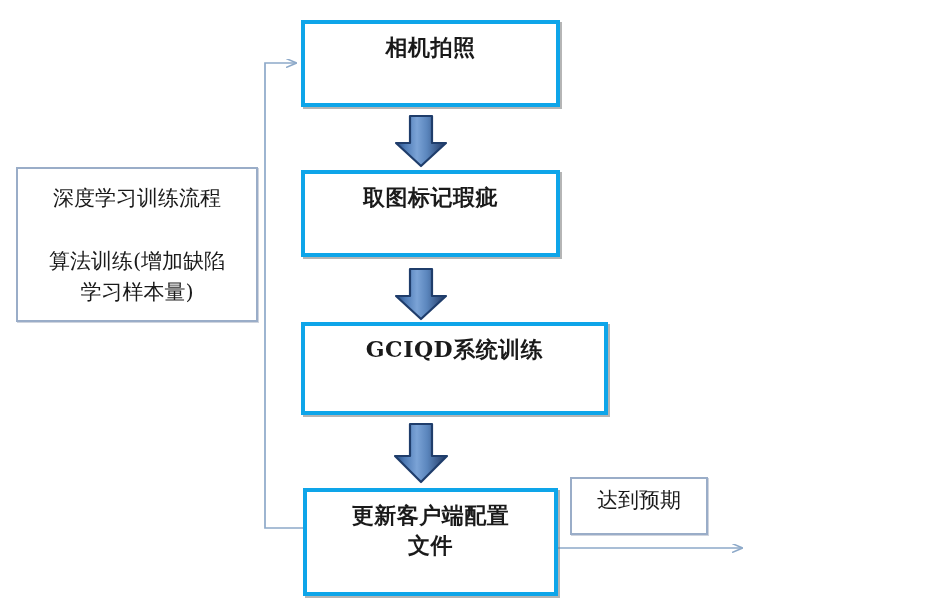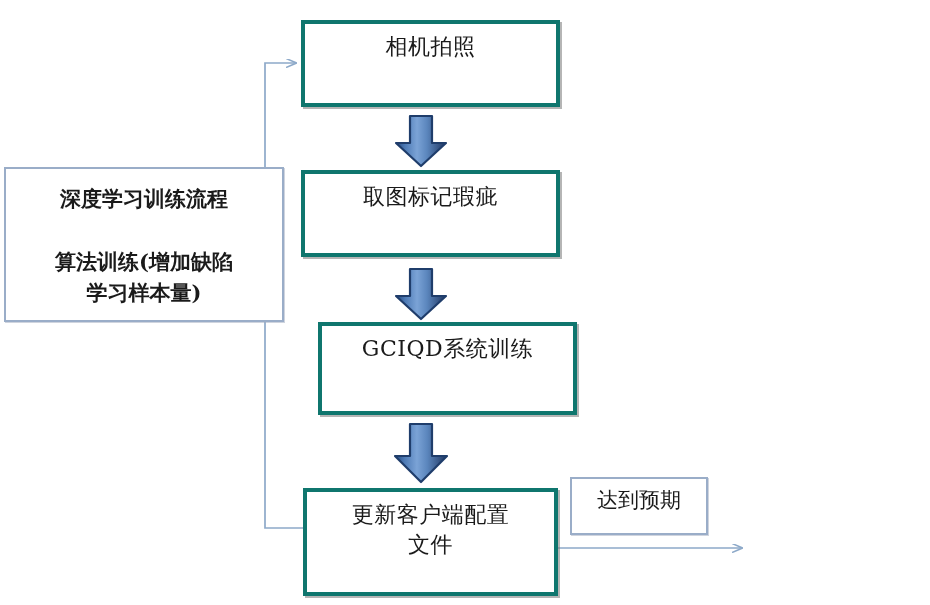--- a/index.html
+++ b/index.html
@@ -15,22 +15,23 @@
     background: #ffffff;
     overflow: hidden;
     font-family: "DejaVu Sans", "Liberation Sans", sans-serif;
   }
 
   
   .proc-box {
     position: absolute;
     box-sizing: border-box;
     background: #ffffff;
-    border: 4px solid #0f766e;
+    border: 4px solid #0ea5e9;
     box-shadow: 2px 2px 0 0 rgba(120,120,120,0.55);
+    font-weight: bold;
   }
   .proc-box .box-text {
     position: absolute;
     left: 0;
     right: 0;
     top: 8px;
     text-align: center;
     color: #1a1a1a;
     font-family: "DejaVu Serif", "Liberation Serif", serif;
     font-size: 22px;
@@ -104,35 +105,35 @@
 
     <g>
       <path d="M303,528 L265,528 L265,63 L296,63" fill="none" stroke="#8da9c9" stroke-width="1.7" marker-end="url(#openArrowHead)"></path>
     </g>
 
     <g>
       <path d="M514,548 L742,548" fill="none" stroke="#8da9c9" stroke-width="1.7" marker-end="url(#openArrowHead)"></path>
     </g>
   </svg>
 
-  <div class="note-box" id="sidebar-note" style="left:4px; top:167px; width:280px; height:155px;font-weight:bold;">
+  <div class="note-box" id="sidebar-note" style="left:16px; top:167px; width:242px; height:155px;">
     <div class="note-line first">深度学习训练流程</div>
     <div class="note-line second">算法训练(增加缺陷
 学习样本量)</div>
   </div>
 
   <div class="proc-box" id="node-capture" style="left:301px; top:20px; width:259px; height:87px;">
     <div class="box-text">相机拍照</div>
   </div>
 
   <div class="proc-box" id="node-mark" style="left:301px; top:170px; width:259px; height:87px;">
     <div class="box-text">取图标记瑕疵</div>
   </div>
 
-  <div class="proc-box" id="node-train" style="left:301px; top:322px; width:259px; height:93px;margin-left:17px;">
+  <div class="proc-box" id="node-train" style="left:301px; top:322px; width:307px; height:93px;">
     <div class="box-text">GCIQD系统训练</div>
   </div>
 
   <div class="proc-box" id="node-update" style="left:303px; top:488px; width:255px; height:108px;">
     <div class="box-text">更新客户端配置
 文件</div>
   </div>
 
 
   <div class="note-box" id="expect-label" style="left:570px; top:477px; width:138px; height:58px;">

